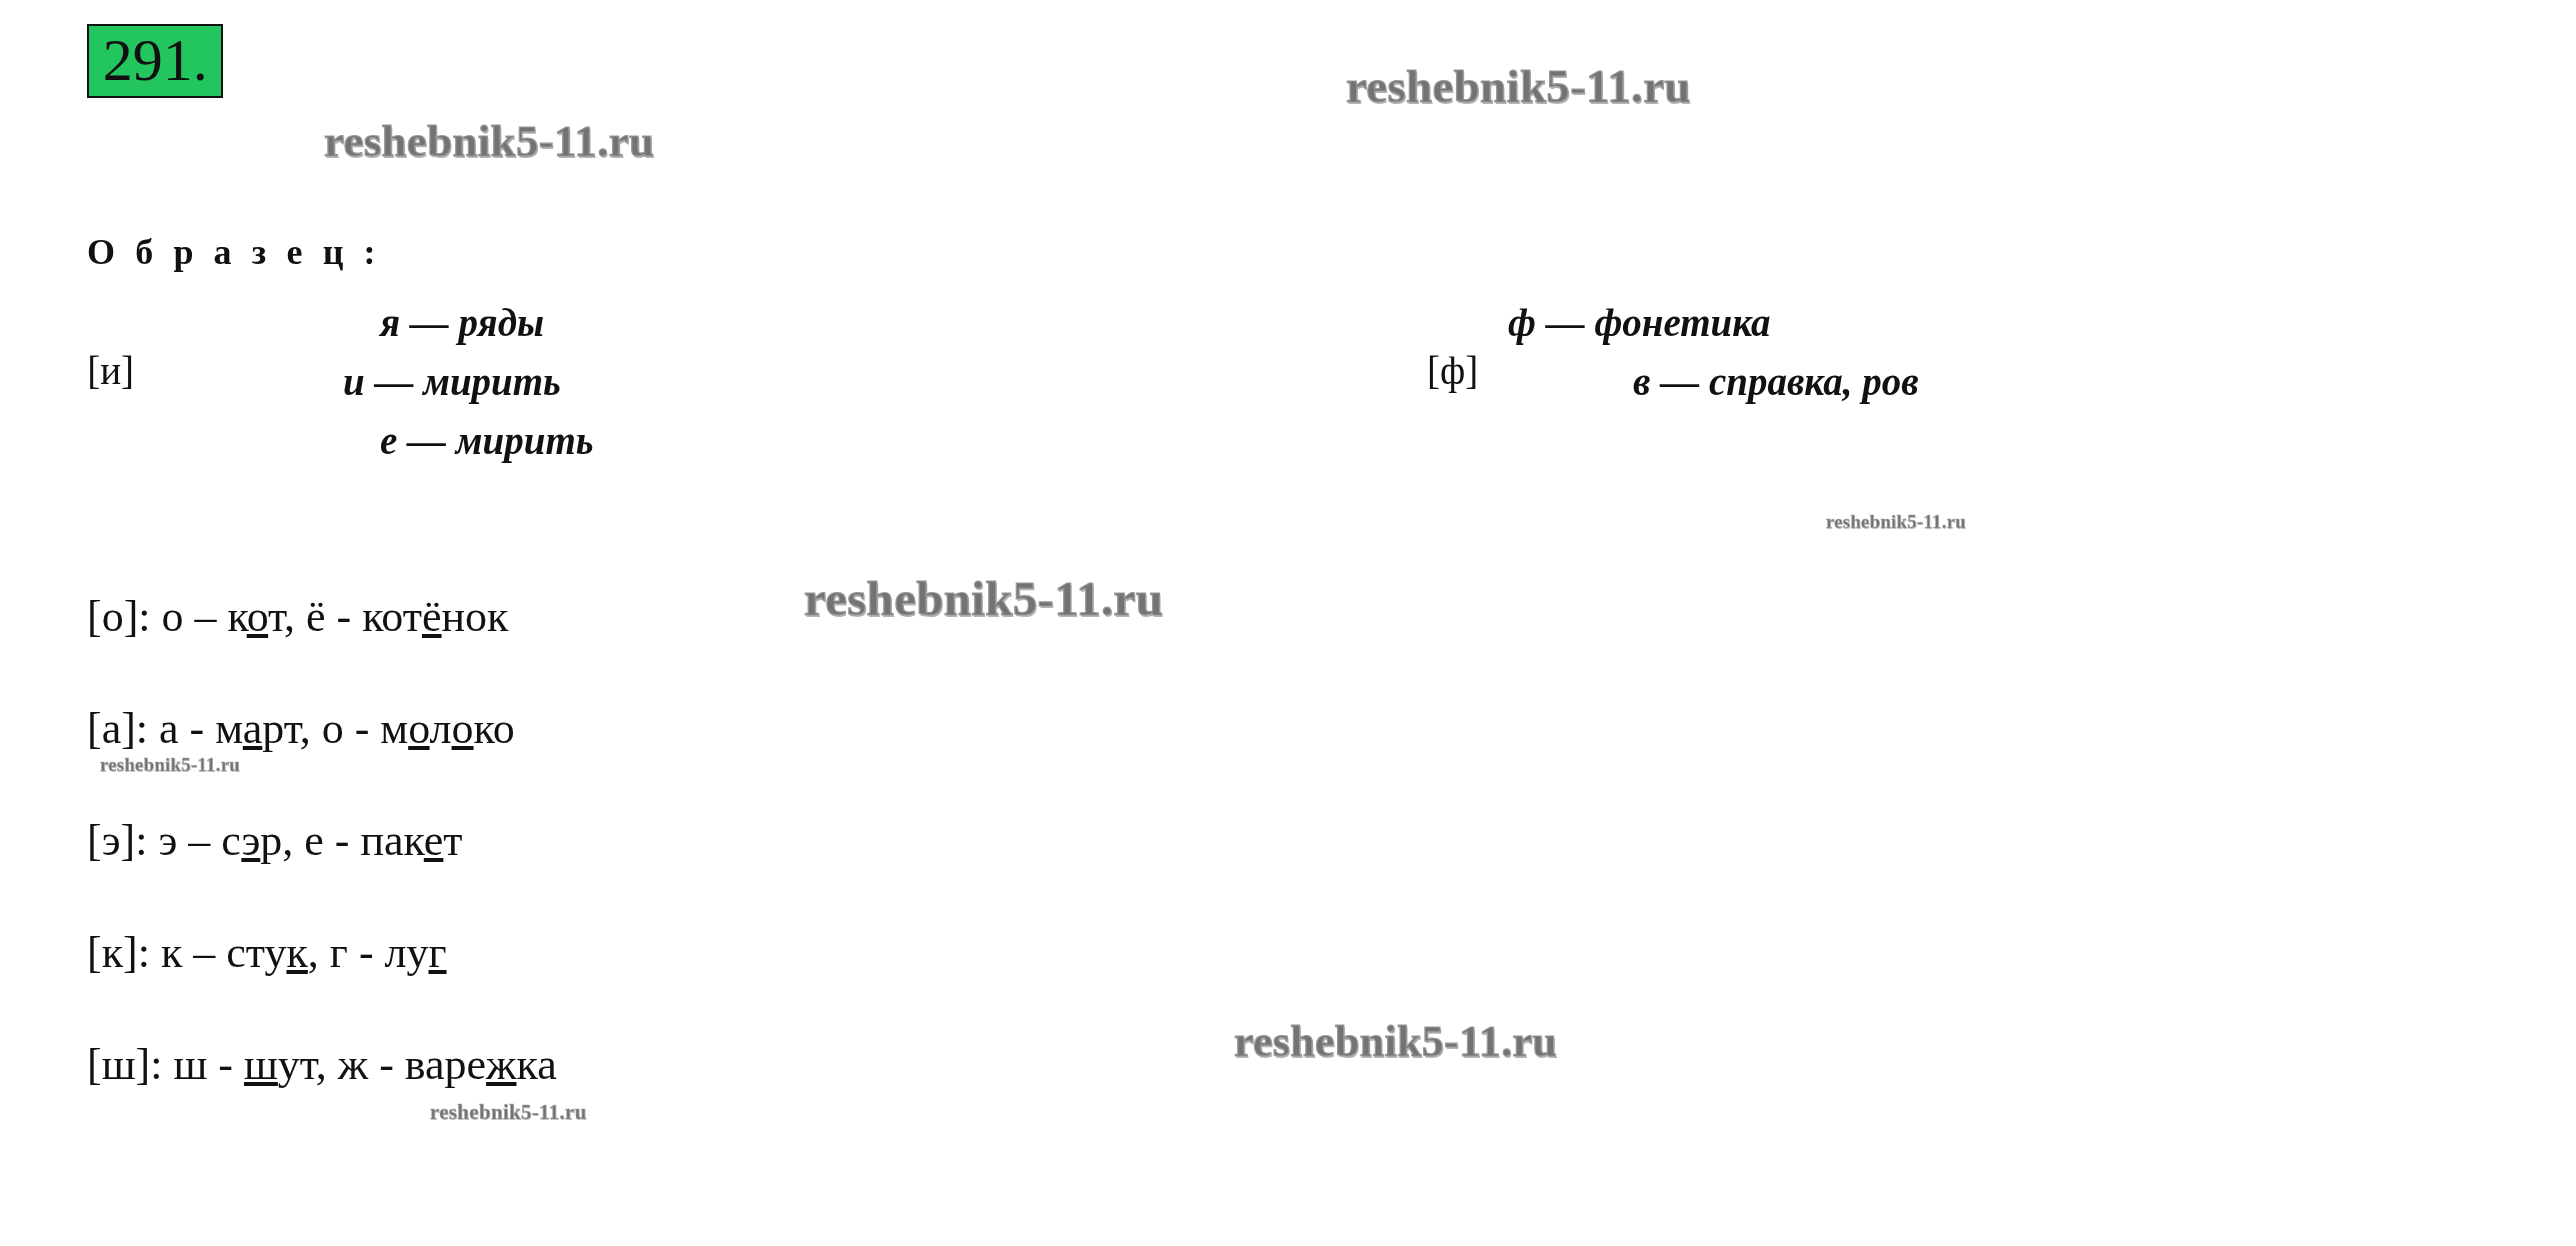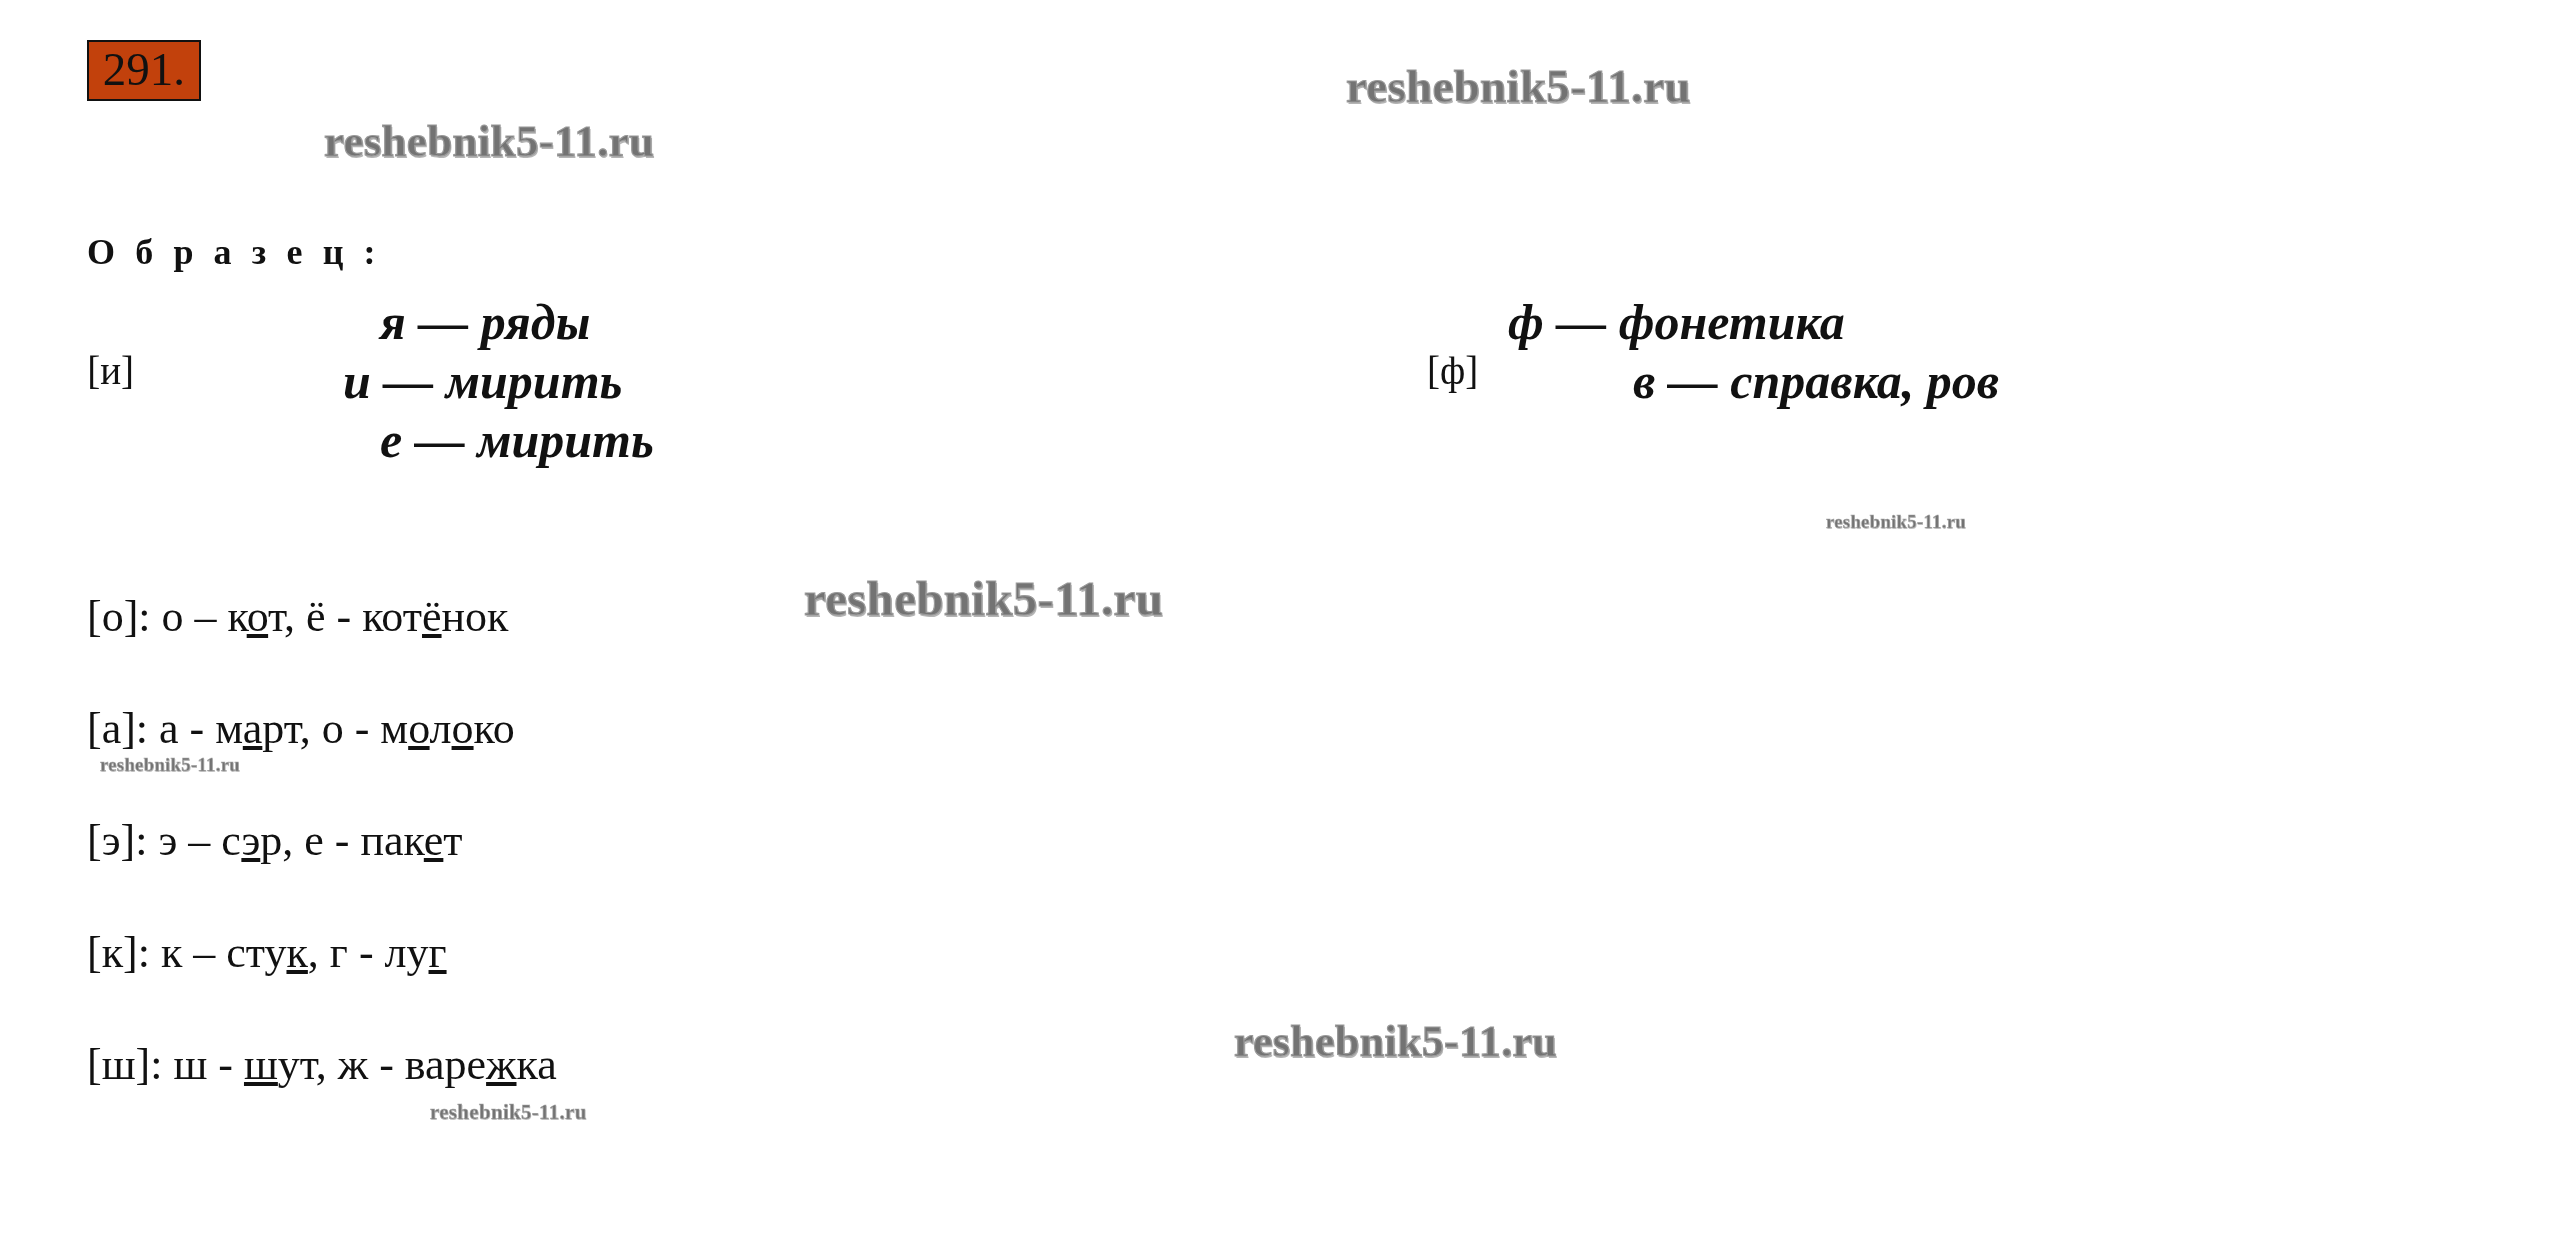--- a/index.html
+++ b/index.html
@@ -13,29 +13,29 @@
     position: relative;
     font-family: "Liberation Serif", serif;
     color: #1a1a1a;
     overflow: hidden;
   }
 
   
   .ex-number {
     position: absolute;
     left: 87px;
-    top: 40px;
+    top: 24px;
     border: 2.5px solid #111;
     padding: 3.7px 13.7px 6.2px 13.7px;
     font-family: "Liberation Serif", serif;
-    font-size: 47px;
+    font-size: 60px;
     line-height: 1;
     font-weight: 400;
     color: #111;
-    background: #c2410c;
+    background: #22c55e;
   }
 
   
   .wm {
     position: absolute;
     font-family: "Liberation Serif", serif;
     font-weight: 700;
     color: #737373;
     -webkit-text-stroke: 1.2px #9a9a9a;
     text-shadow: 1.2px 1.9px 0.6px rgba(120,120,120,0.55);
@@ -97,21 +97,21 @@
     position: absolute;
     left: 1427px;
     top: 0;
     width: 935px;
     text-align: left;
   }
   .pair-line {
     font-family: "Liberation Serif", serif;
     font-style: italic;
     font-weight: 700;
-    font-size: 50px;
+    font-size: 39px;
     line-height: 59px;
     color: #111;
     white-space: nowrap;
   }
   .col-left .pair-line.l1 { padding-left: 37px; }
   .col-left .pair-line.l2 { padding-left: 0px; }
   .col-left .pair-line.l3 { padding-left: 37px; }
   .col-right .pair-line.r1 { padding-left: 0px; }
   .col-right .pair-line.r2 { padding-left: 0px; }
   .col-right .pair-line.r3 { padding-left: 125px; }

